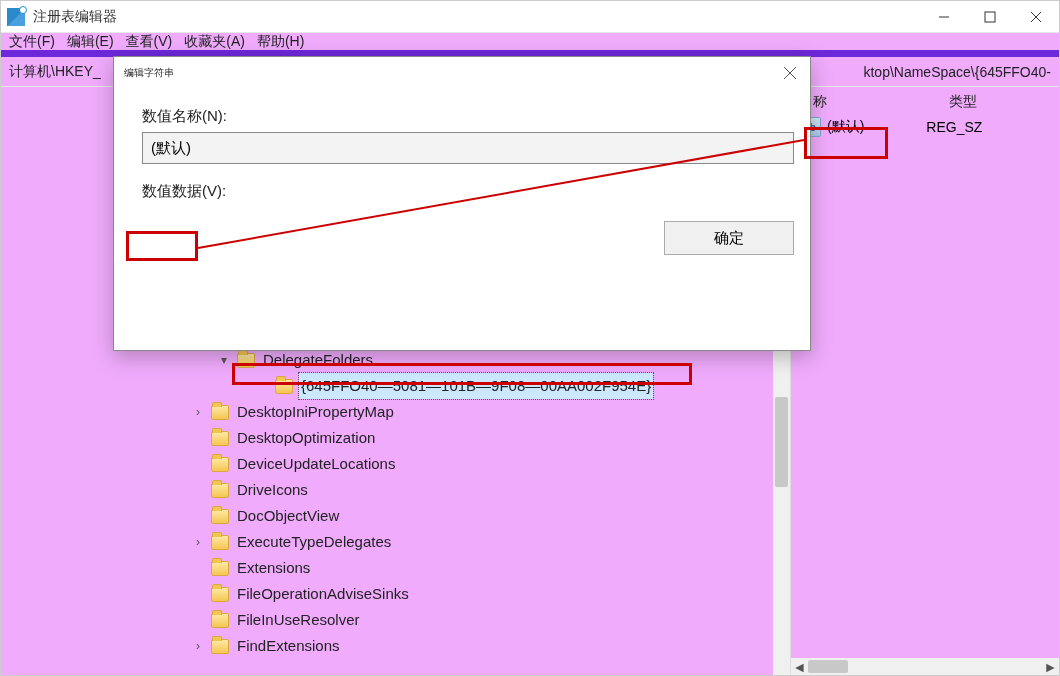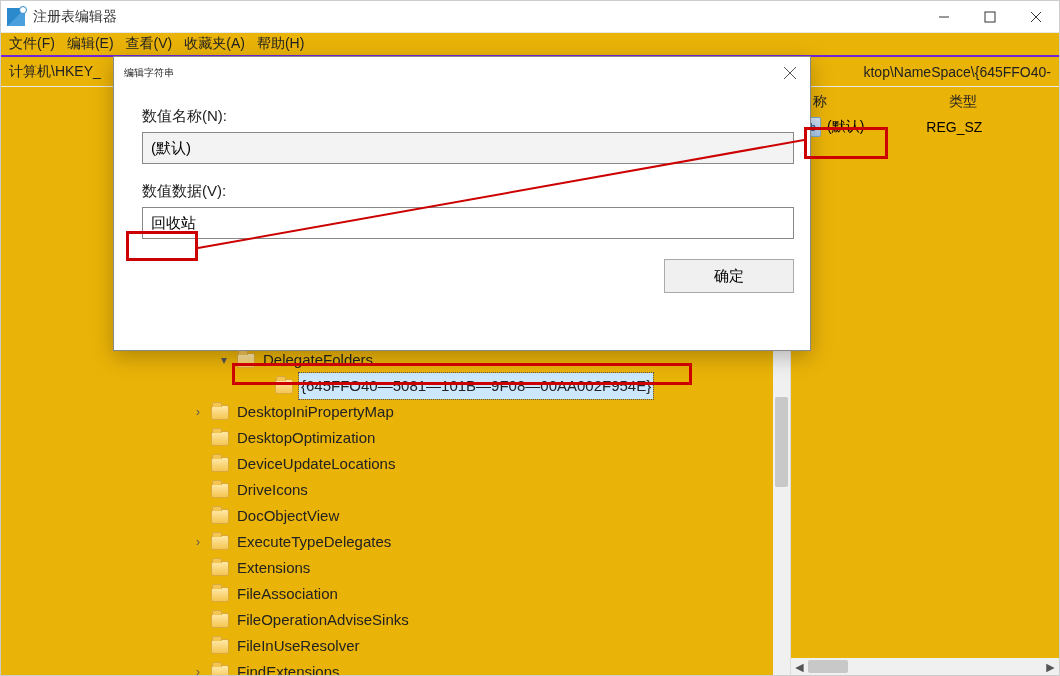--- a/index.html
+++ b/index.html
@@ -1,28 +1,28 @@
 <!DOCTYPE html>
 <html><head>
 <meta charset="utf-8">
 <style>
 * { box-sizing: border-box; margin: 0; padding: 0; font-family: "Microsoft YaHei", "Segoe UI", sans-serif; }
 body { background: #fff; width: 1060px; height: 676px; overflow: hidden; position: relative; font-size: 14px; color: #000; }
 
 
-.main-window { width: 1060px; height: 676px; border: 1px solid #ccc; background: #eab308; position: relative; }
+.main-window { width: 1060px; height: 676px; border: 1px solid #ccc; background: #f0abfc; position: relative; }
 .titlebar { display: flex; align-items: center; height: 32px; background: #fff; border-bottom: 1px solid #e8e8e8; padding: 0 6px; }
 .titlebar .app-icon { width: 18px; height: 18px; background: linear-gradient(135deg,#2b8acb 0 50%,#4aa0dd 50% 100%); display: inline-block; margin-right: 8px; position: relative; }
 .titlebar .app-icon::before { content:""; position:absolute; width:6px; height:6px; background:#fff; border-radius:50%; top:-2px; right:-2px; border:1px solid #2b8acb; }
 .titlebar .title { color:#333; font-size:14px; }
 .win-controls { position:absolute; right:0; top:0; display:flex; }
 .win-btn { width:46px; height:32px; display:flex; align-items:center; justify-content:center; color:#222; }
 .win-btn svg { stroke:#333; }
 
-.menubar { height:24px; display:flex; align-items:center; padding:0 8px; gap:12px; font-size:14px; color:#222; border-bottom:2px solid #6d28d9; }
+.menubar { height:24px; display:flex; align-items:center; padding:0 8px; gap:12px; font-size:14px; color:#222; border-bottom:7px solid #6d28d9; }
 .menubar span { cursor:default; }
 
 .address { height:30px; border-bottom:1px solid #e8e8e8; display:flex; align-items:center; padding:0 8px; font-size:14px; color:#222; overflow:hidden; white-space:nowrap; }
 .address .left { flex:0 0 auto; }
 .address .right { margin-left:auto; }
 
 .content { display:flex; height:calc(100% - 32px - 24px - 30px); }
 .tree { width:790px; border-right:1px solid #ddd; overflow:hidden; position:relative; padding:4px 0; }
 .list { flex:1; position:relative; padding:6px 8px; overflow:hidden; }
 .list-header { display:flex; gap:40px; font-size:14px; color:#222; border-bottom:none; }
@@ -177,28 +177,20 @@
               <span class="twisty"></span>
               <span class="folder"></span>
               <span class="label">Extensions</span>
             </div>
           </li>
           <li>
             <div class="node">
               <span class="indent" style="width: 184px;"></span>
               <span class="twisty"></span>
               <span class="folder"></span>
-              <span class="label">FileAssociation</span>
-            </div>
-          </li>
-          <li>
-            <div class="node">
-              <span class="indent" style="width: 184px;"></span>
-              <span class="twisty"></span>
-              <span class="folder"></span>
               <span class="label">FileOperationAdviseSinks</span>
             </div>
           </li>
           <li>
             <div class="node">
               <span class="indent" style="width: 184px;"></span>
               <span class="twisty"></span>
               <span class="folder"></span>
               <span class="label">FileInUseResolver</span>
             </div>
@@ -245,23 +237,20 @@
         <line x1="13" y1="1" x2="1" y2="13" stroke="#555" stroke-width="1"></line>
       </svg>
   </div>
   <div class="dialog-body">
     <div class="field-label">数值名称(N):</div>
     <div class="field-box readonly">
       <span>(默认)</span>
     </div>
     <div style="height:18px;"></div>
     <div class="field-label">数值数据(V):</div>
-    <div class="field-box">
-      <span>回收站</span>
-    </div>
     <div class="btn-row">
       <div class="btn">确定</div>
     </div>
   </div>
 </div>
 
 <div class="highlight-box" style="left:804px; top:127px; width:84px; height:32px;"></div>
 <div class="highlight-box" style="left:126px; top:231px; width:72px; height:30px;"></div>
 <div class="highlight-box" style="left:232px; top:363px; width:460px; height:22px;"></div>
 

